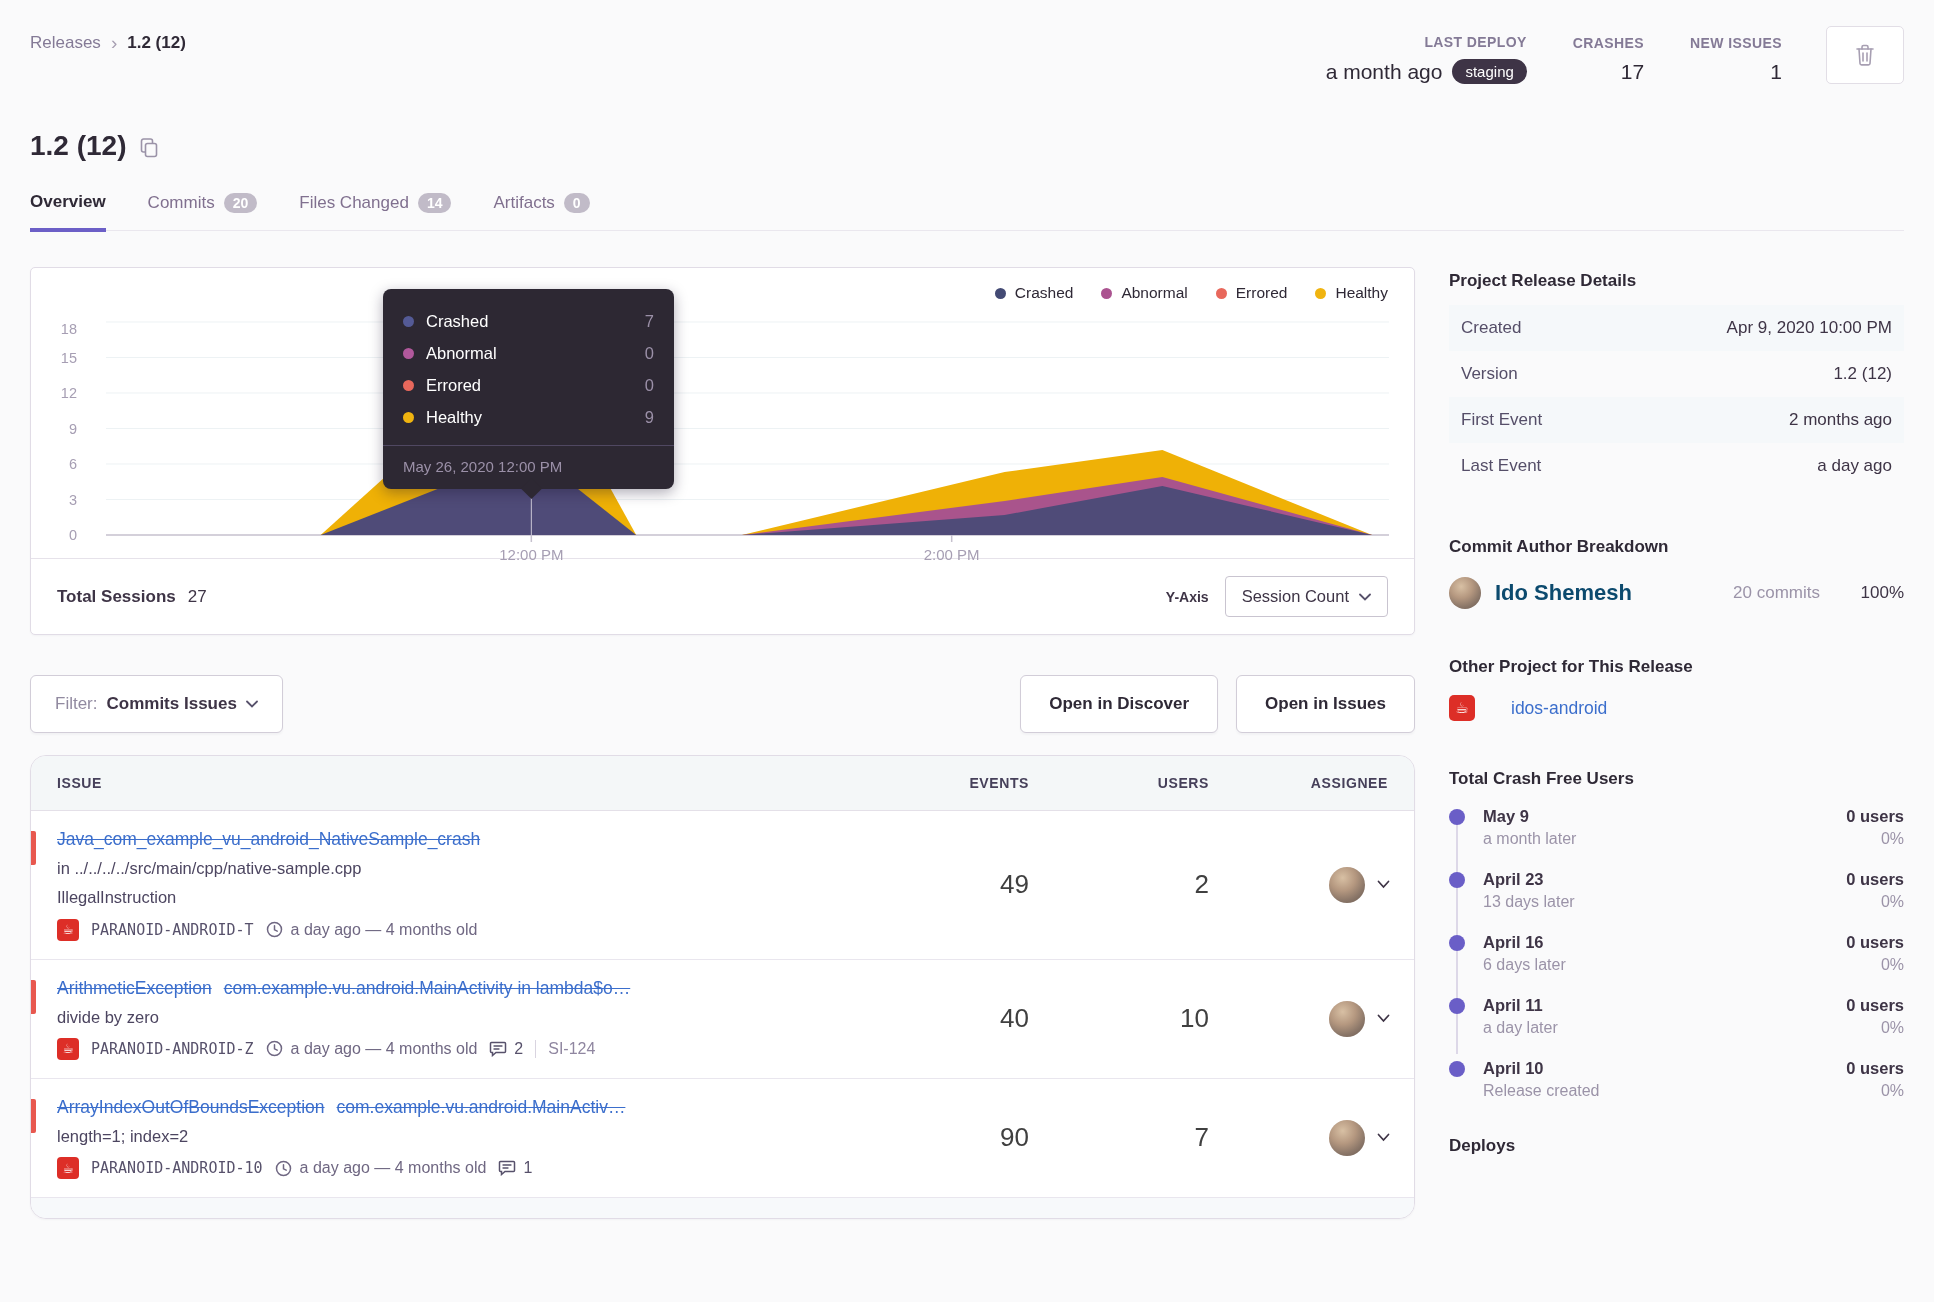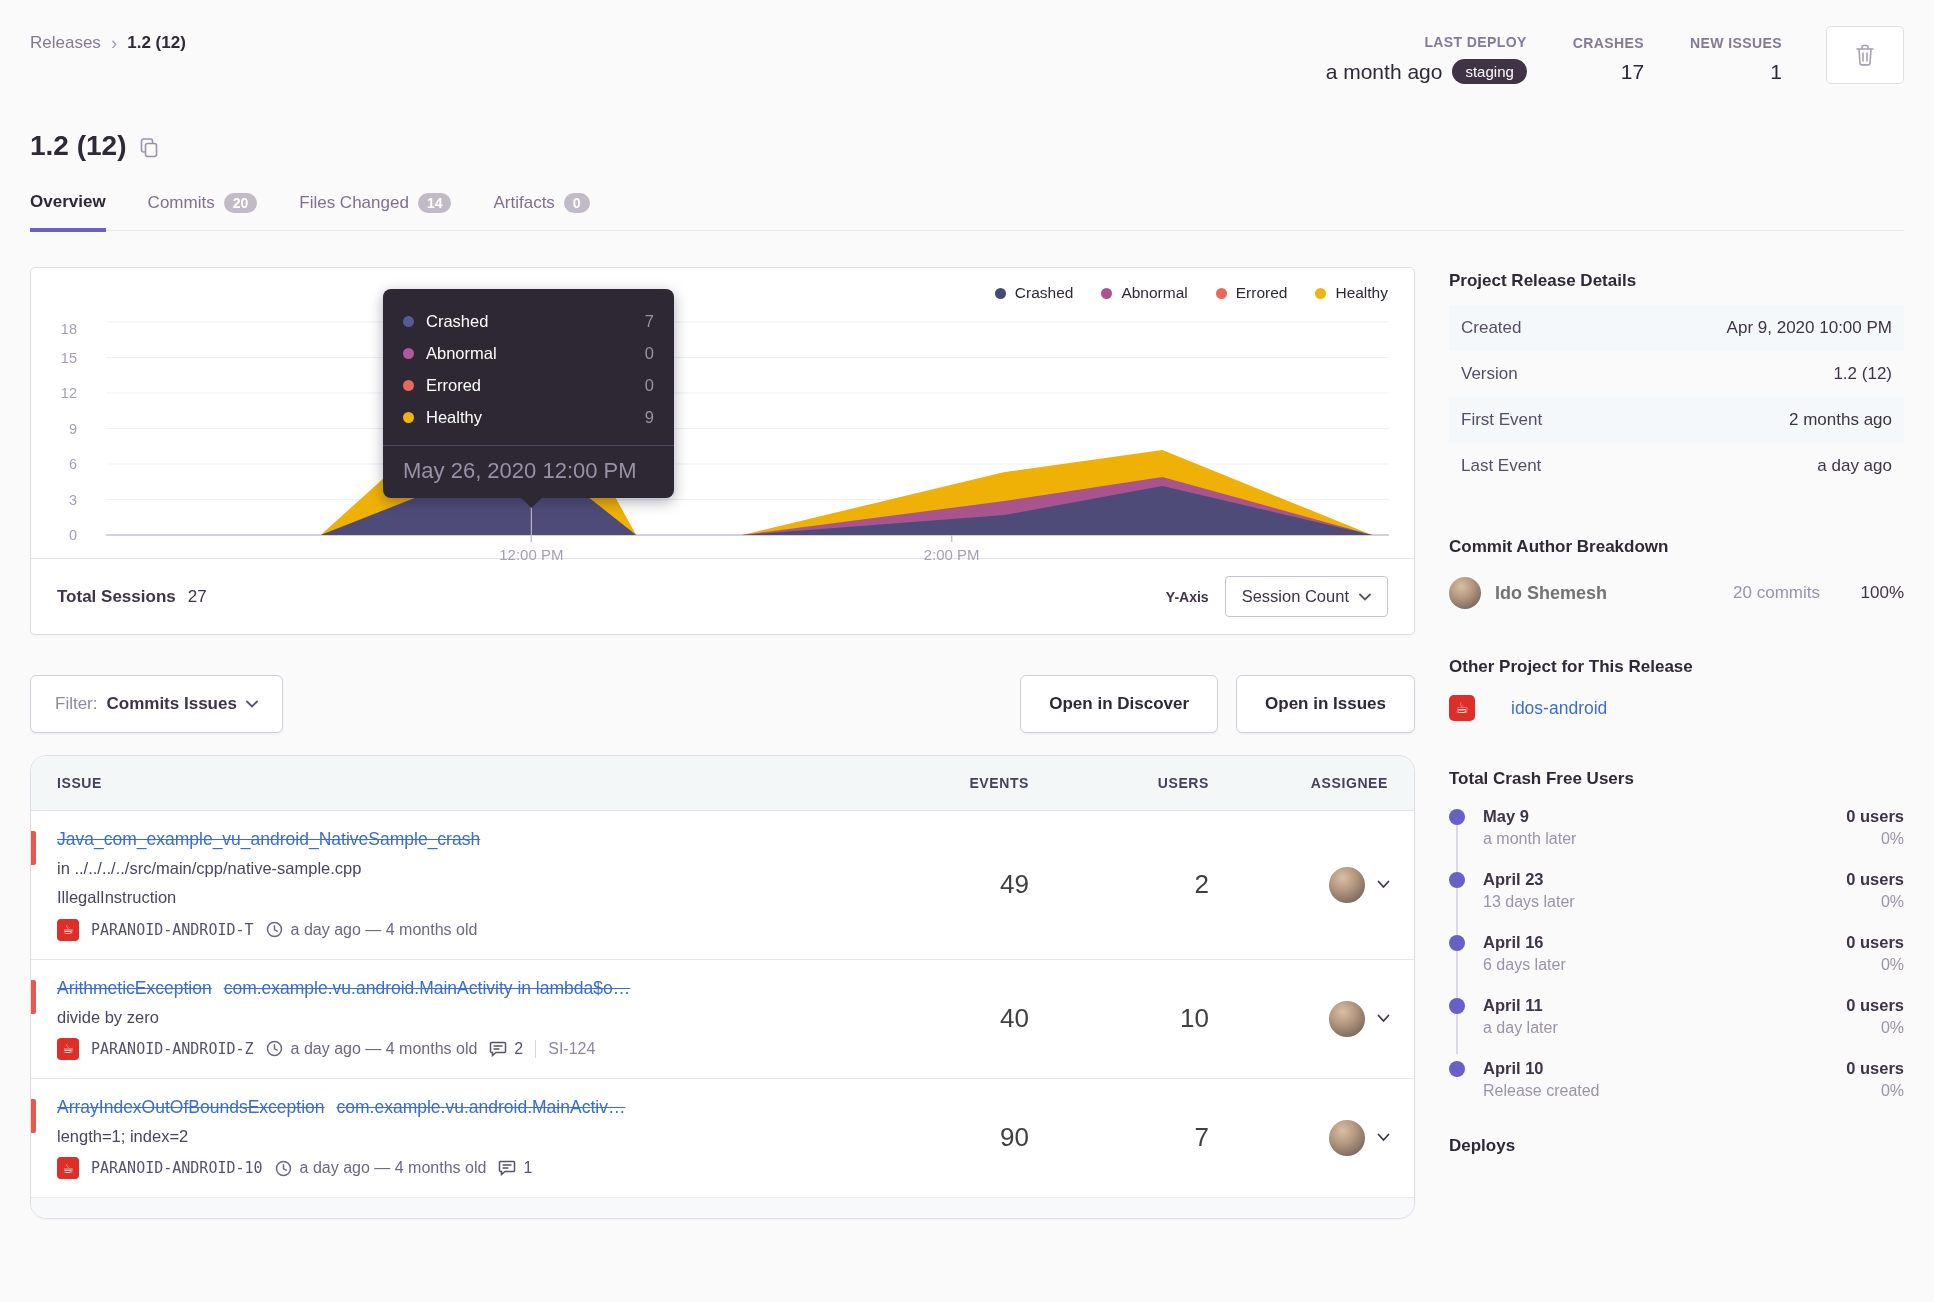--- a/index.html
+++ b/index.html
@@ -51,21 +51,21 @@
 
   .tooltip { position:absolute; left:277px; top:-31px; width:291px; background:#2d2833; border-radius:8px;
              box-shadow:0 4px 14px rgba(30,20,50,.35); z-index:5; }
   .tooltip::after { content:""; position:absolute; bottom:-7px; left:141px; width:15px; height:15px;
                     background:#2d2833; transform:rotate(45deg); }
   .tooltip-rows { padding:16px 20px 12px 20px; }
   .tooltip-row { display:flex; align-items:center; gap:12px; height:32px; }
   .tooltip-dot { width:11px; height:11px; border-radius:50%; flex:none; }
   .tooltip-label { color:#fff; font-size:16.5px; flex:1; }
   .tooltip-value { color:#9b90a8; font-size:16.5px; }
-  .tooltip-date { border-top:1px solid #504862; padding:12px 12px 14px 20px; color:#9b90a8; font-size:22px; }
+  .tooltip-date { border-top:1px solid #504862; padding:12px 12px 14px 20px; color:#9b90a8; font-size:15px; }
 
   .chart-footer { border-top:1px solid #e6e2ea; height:76px; display:flex; align-items:center; padding:0 26px; }
   .tsess-label { font-size:17px; font-weight:bold; color:#3e3446; }
   .tsess-value { font-size:17px; color:#3e3446; margin-left:12px; }
   .footer-right { margin-left:auto; display:flex; align-items:center; gap:16px; }
   .yaxis-label { font-size:14px; font-weight:bold; color:#3e3446; }
   .select-btn { border:1px solid #c9c4d0; border-radius:4px; background:#fff; padding:10px 16px; font-size:16.5px;
                 color:#3e3446; display:flex; align-items:center; gap:10px; cursor:pointer; font-family:inherit; }
 
   
@@ -110,21 +110,21 @@
   
   .side-h { font-size:17px; font-weight:bold; color:#2f2936; margin-bottom:14px; }
   .kv-row { display:flex; justify-content:space-between; padding:13px 12px; font-size:17px; }
   .kv-row.shaded { background:#f5f8fa; }
   .kv-label { color:#554e68; }
   .kv-value { color:#3e3446; }
   .section { margin-top:48px; }
   .author-row { display:flex; align-items:center; margin-top:20px; }
   .avatar-sm { width:32px; height:32px; border-radius:50%; flex:none;
                background:radial-gradient(circle at 38% 30%, #d8c0a4 0%, #b59880 38%, #8a7668 68%, #66564d 100%); }
-  .author-name { font-size:18px; font-weight:bold; color:#737373; margin-left:14px; flex:1; }
+  .author-name { font-size:22px; font-weight:bold; color:#0c4a6e; margin-left:14px; flex:1; }
   .author-commits { font-size:17px; color:#9b93a8; margin-right:32px; }
   .author-pct { font-size:17px; color:#3e3446; width:52px; text-align:right; }
   .proj-link-row { display:flex; align-items:center; gap:12px; margin-top:18px; }
   .proj-icon-lg { width:26px; height:26px; background:#dd2e27; border-radius:5px; color:#fff; display:flex;
                   align-items:center; justify-content:center; font-size:15px; font-family:"DejaVu Sans", sans-serif; }
   .proj-link { font-size:17.5px; color:#3b6ecc; cursor:pointer;margin-left:24px; }
   .timeline { position:relative; margin-top:18px; }
   .timeline::before { content:""; position:absolute; left:7px; top:12px; bottom:46px; width:2px; background:#ddd8e8; }
   .tl-entry { display:flex; margin-bottom:22px; position:relative; }
   .tl-dot { width:16px; height:16px; border-radius:50%; background:#6a5ec7; flex:none; margin-top:2px; z-index:1; }

